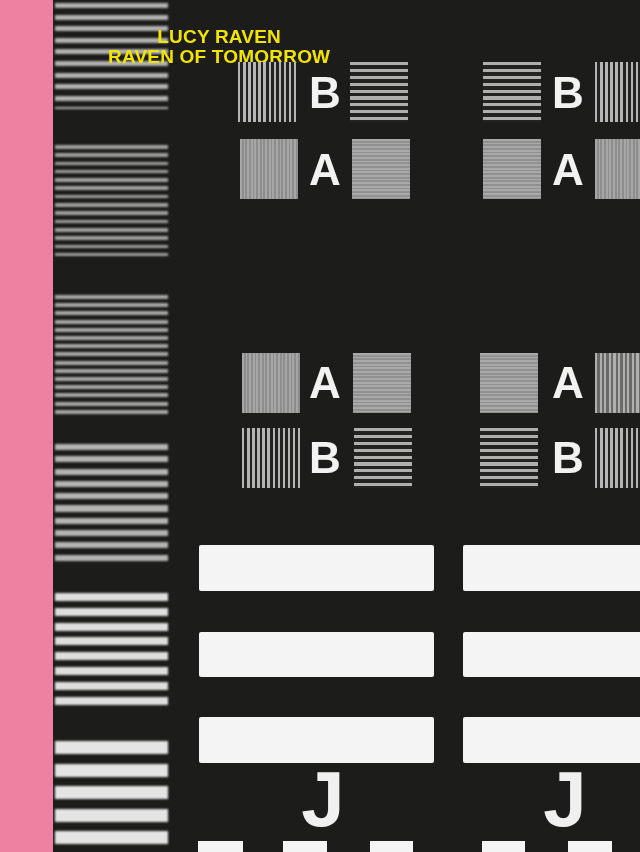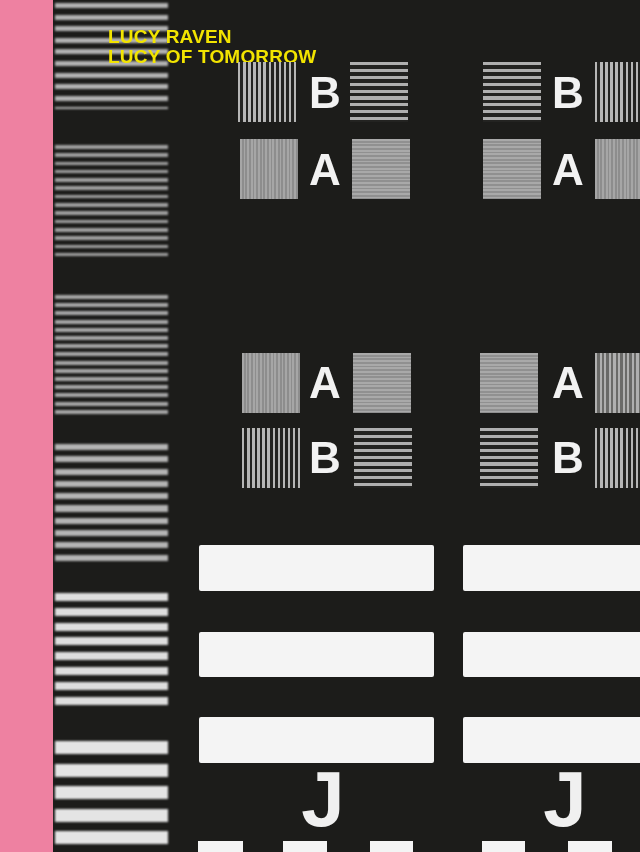--- a/index.html
+++ b/index.html
@@ -15,21 +15,21 @@
   .stripe-band { position:absolute; left:55px; width:113px; filter:blur(0.9px); }
   .band1 { top:3px;   height:106px; background:repeating-linear-gradient(180deg,#b2b2b2 0 5px,  rgba(0,0,0,0) 5px 11.6px); }
   .band2 { top:145px; height:112px; background:repeating-linear-gradient(180deg,#a0a0a0 0 3.6px,rgba(0,0,0,0) 3.6px 8.3px); }
   .band3 { top:295px; height:119px; background:repeating-linear-gradient(180deg,#a8a8a8 0 4px,  rgba(0,0,0,0) 4px 8.2px); }
   .band4 { top:444px; height:123px; background:repeating-linear-gradient(180deg,#b4b4b4 0 6px,  rgba(0,0,0,0) 6px 12.3px); }
   .band5 { top:593px; height:115px; background:repeating-linear-gradient(180deg,#dedede 0 8px,  rgba(0,0,0,0) 8px 14.8px); }
   .band6 { top:741px; height:111px; background:repeating-linear-gradient(180deg,#e4e4e4 0 13px, rgba(0,0,0,0) 13px 22.6px); }
 
   
   .title { position:absolute; left:108px; top:27px; color:#f2e400; font-weight:bold;
-           font-size:19px; line-height:20px; letter-spacing:0.2px; white-space:nowrap; }
+           font-size:19px; line-height:20px; letter-spacing:0.2px; white-space:nowrap;text-align:center; }
 
   
   .sq { position:absolute; width:58px; height:60px; filter:blur(0.55px); }
   .pat-vc { background:repeating-linear-gradient(90deg, #b6b6b6 0 2.4px, #232321 2.4px 5.1px); }
   .pat-hc { background:repeating-linear-gradient(180deg,#afafaf 0 3px,   #232321 3px 6.9px); }
   .pat-vm { background:repeating-linear-gradient(90deg, #b0b0b0 0 2.2px, #6a6a68 2.2px 4.6px); }
   .pat-vf { background:repeating-linear-gradient(90deg, #a6a6a6 0 1.8px, #8d8d8d 1.8px 3.6px); }
   .pat-hf { background:repeating-linear-gradient(180deg,#a9a9a9 0 1.8px, #909090 1.8px 3.6px); }
   .cut { width:45px; }
 
@@ -75,21 +75,21 @@
 
   <div class="stripe-band band1"></div>
   <div class="stripe-band band2"></div>
   <div class="stripe-band band3"></div>
   <div class="stripe-band band4"></div>
   <div class="stripe-band band5"></div>
   <div class="stripe-band band6"></div>
 
   <div class="title">
     <div>LUCY RAVEN</div>
-    <div>LUCY OF TOMORROW</div>
+    <div>RAVEN OF TOMORROW</div>
   </div>
 
   <div class="sq pat-vc g1r1s1"></div>
   <div class="letter g1L1">B</div>
   <div class="sq pat-hc g1r1s2"></div>
   <div class="sq pat-vf g1r2s1"></div>
   <div class="letter g1L2">A</div>
   <div class="sq pat-hf g1r2s2"></div>
 
   <div class="sq pat-hc g2r1s1"></div>

